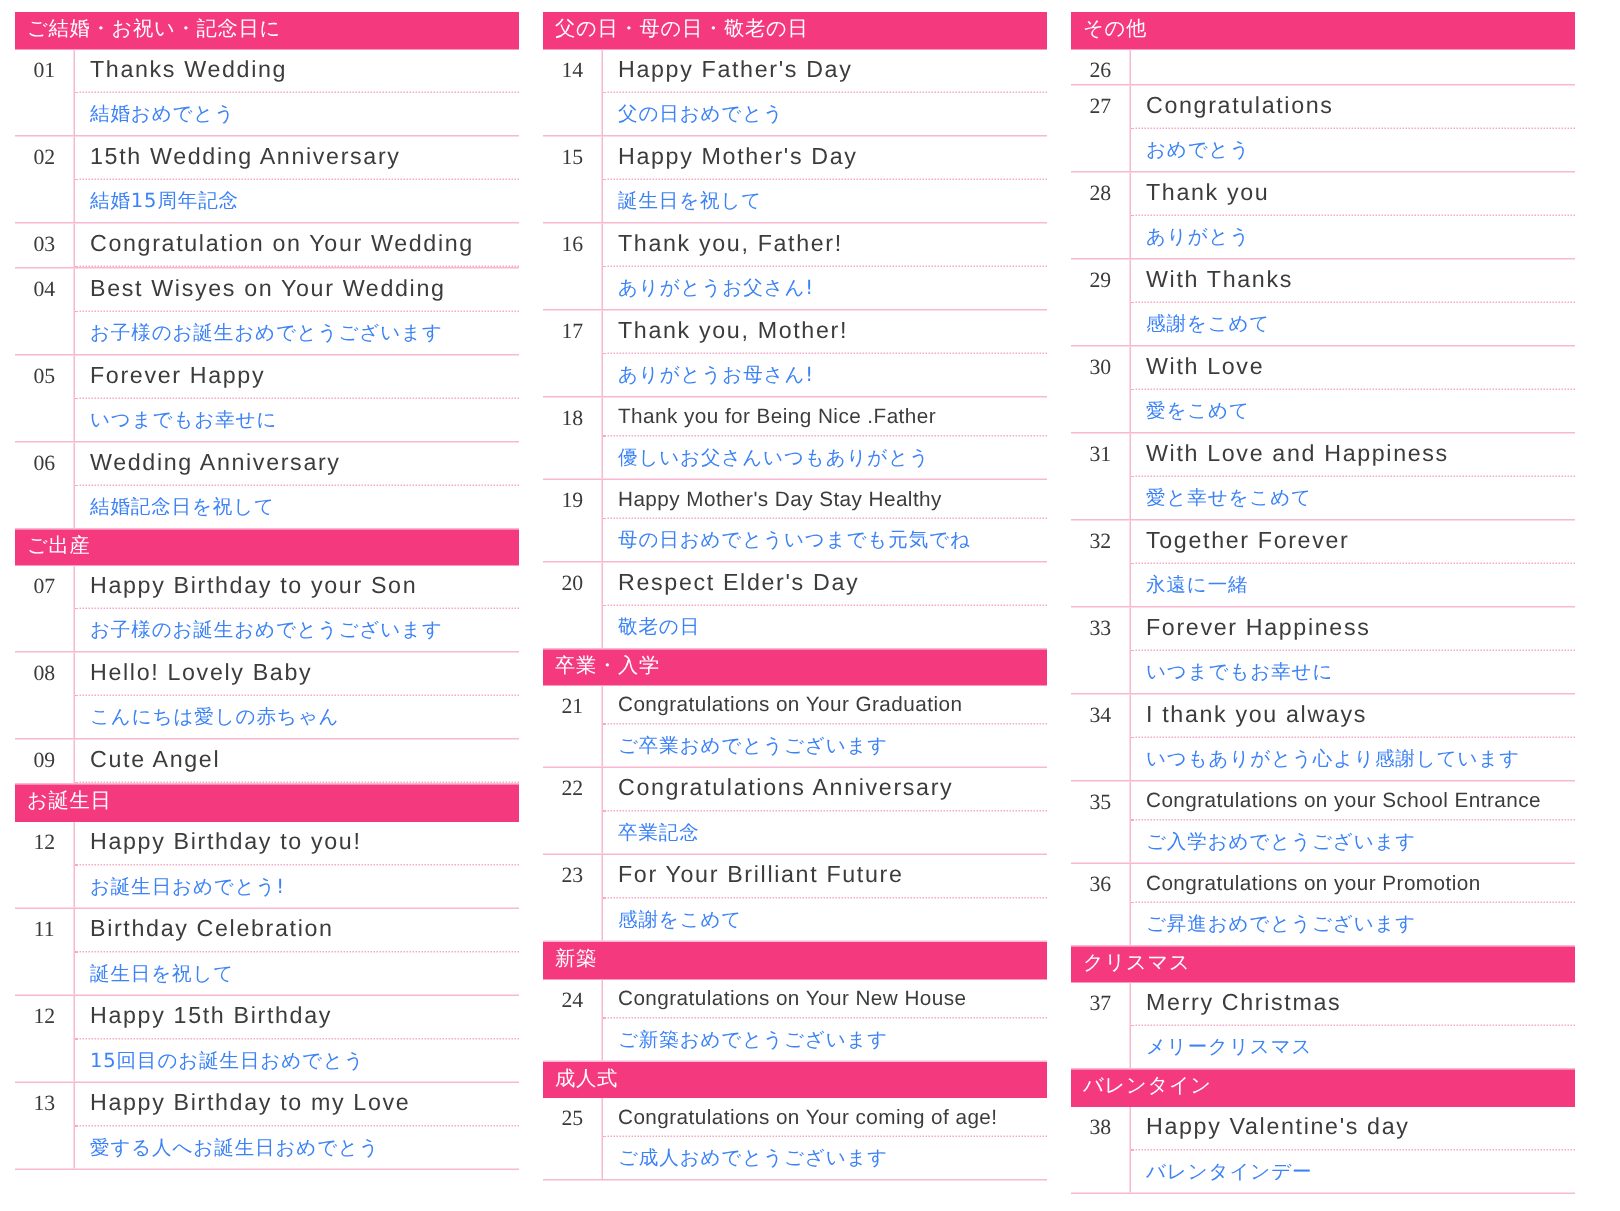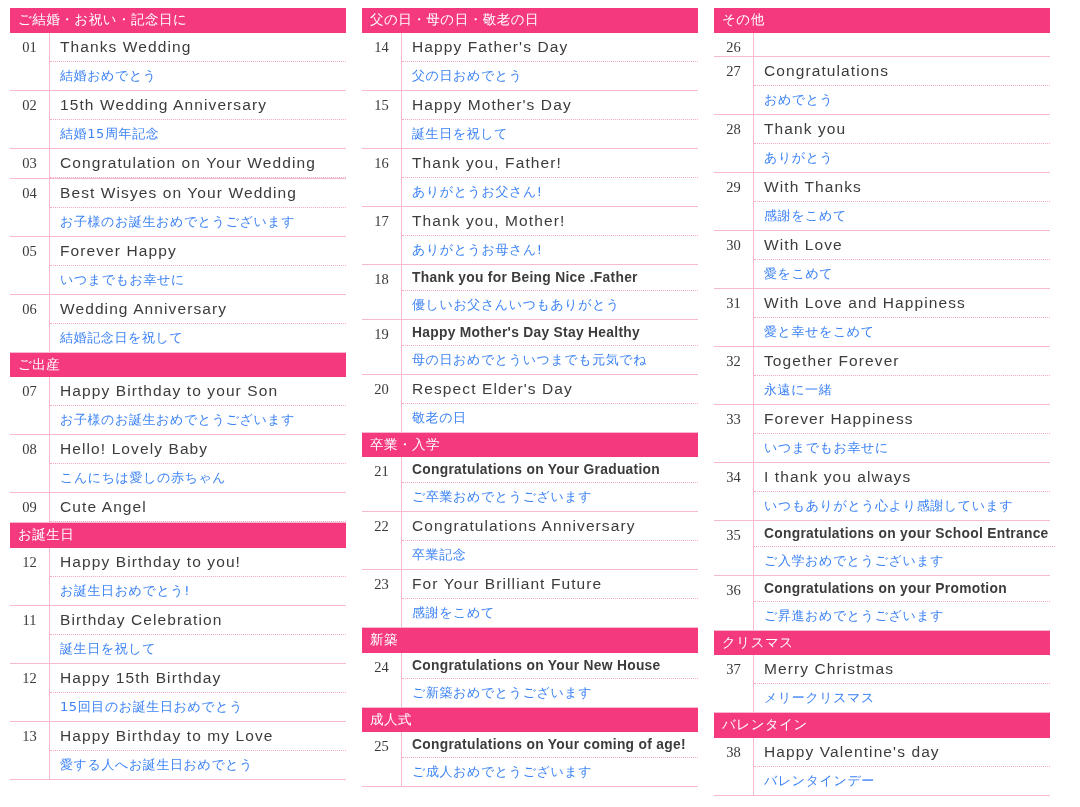--- a/index.html
+++ b/index.html
@@ -66,21 +66,21 @@
   }
   .ja {
     color: #3b82f6;
     font-size: 13px;
     letter-spacing: 0.6px;
     padding: 5px 6px 5px 10px;
     white-space: nowrap;
     overflow: hidden;
     font-family: "DejaVu Sans", sans-serif;
   }
-  .en.small { font-size: 13.8px; letter-spacing: 0.3px; font-weight: bold; }
+  .en.small { font-size: 13.8px; letter-spacing: 0.3px; }
 </style>
 </head>
 <body>
 
 <div id="page">
     <div class="column">
       <div class="section-header">ご結婚・お祝い・記念日に</div>
       <div class="entry">
         <div class="num-cell">01</div>
         <div class="text-cell">

